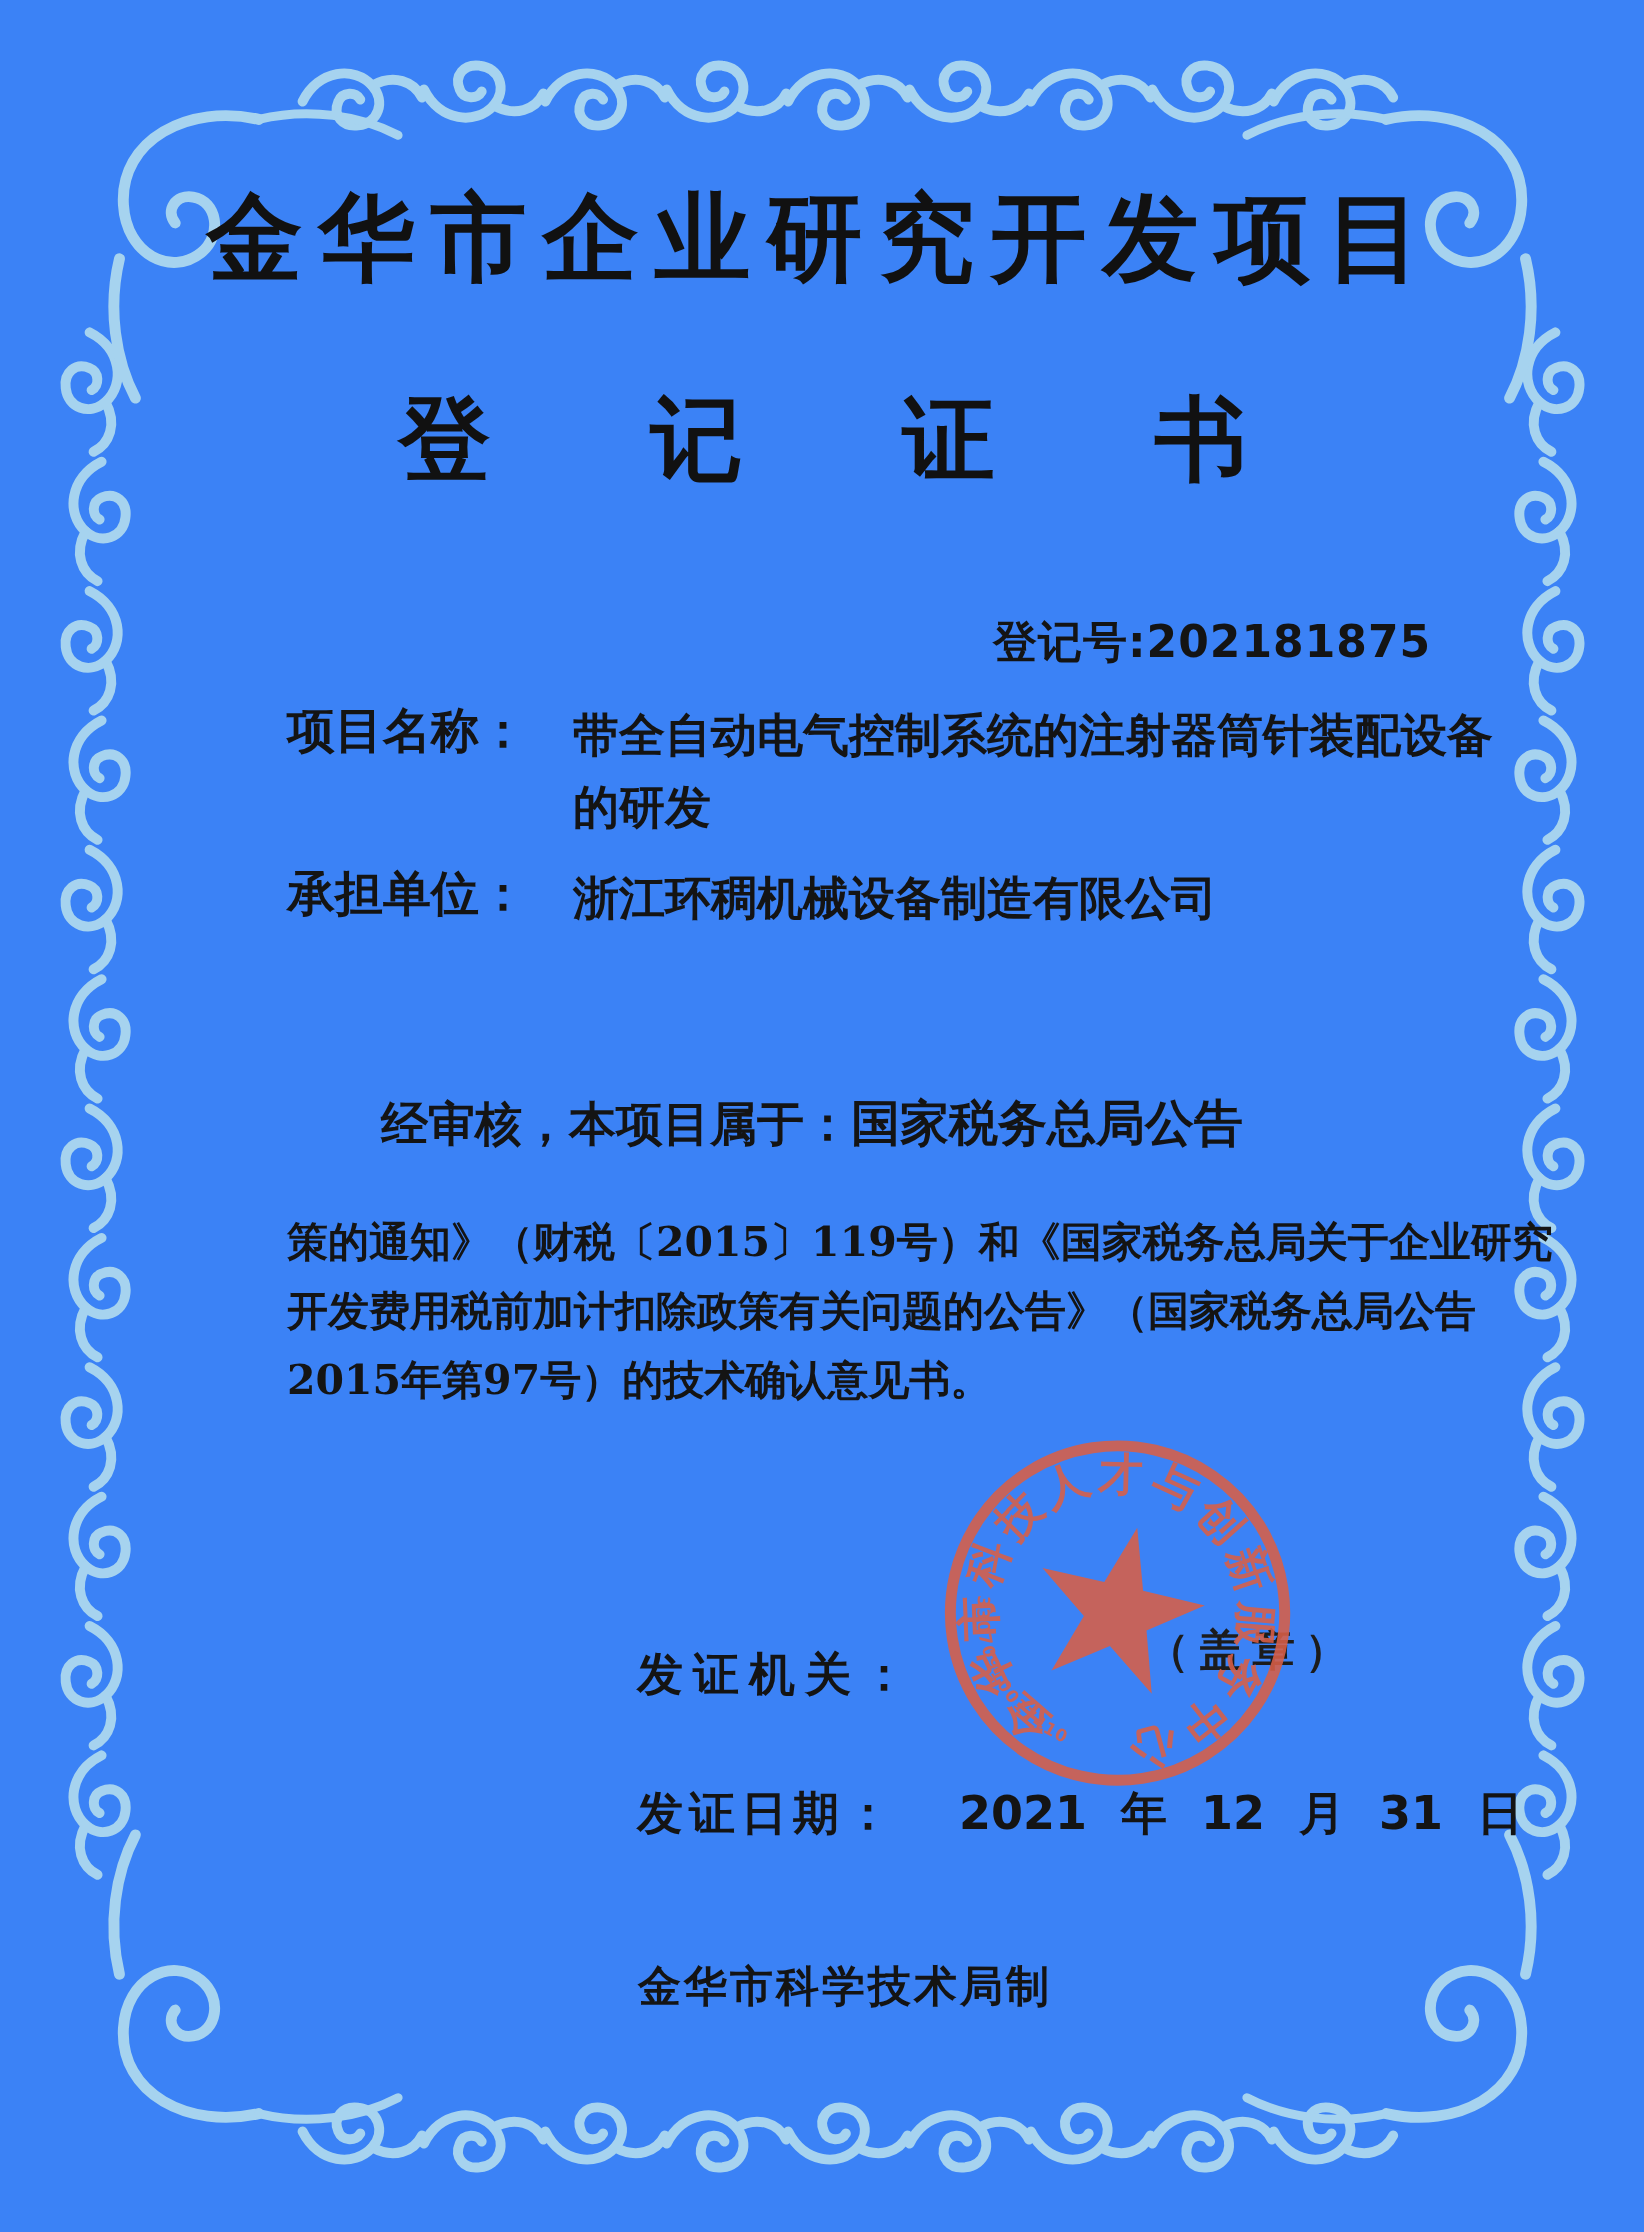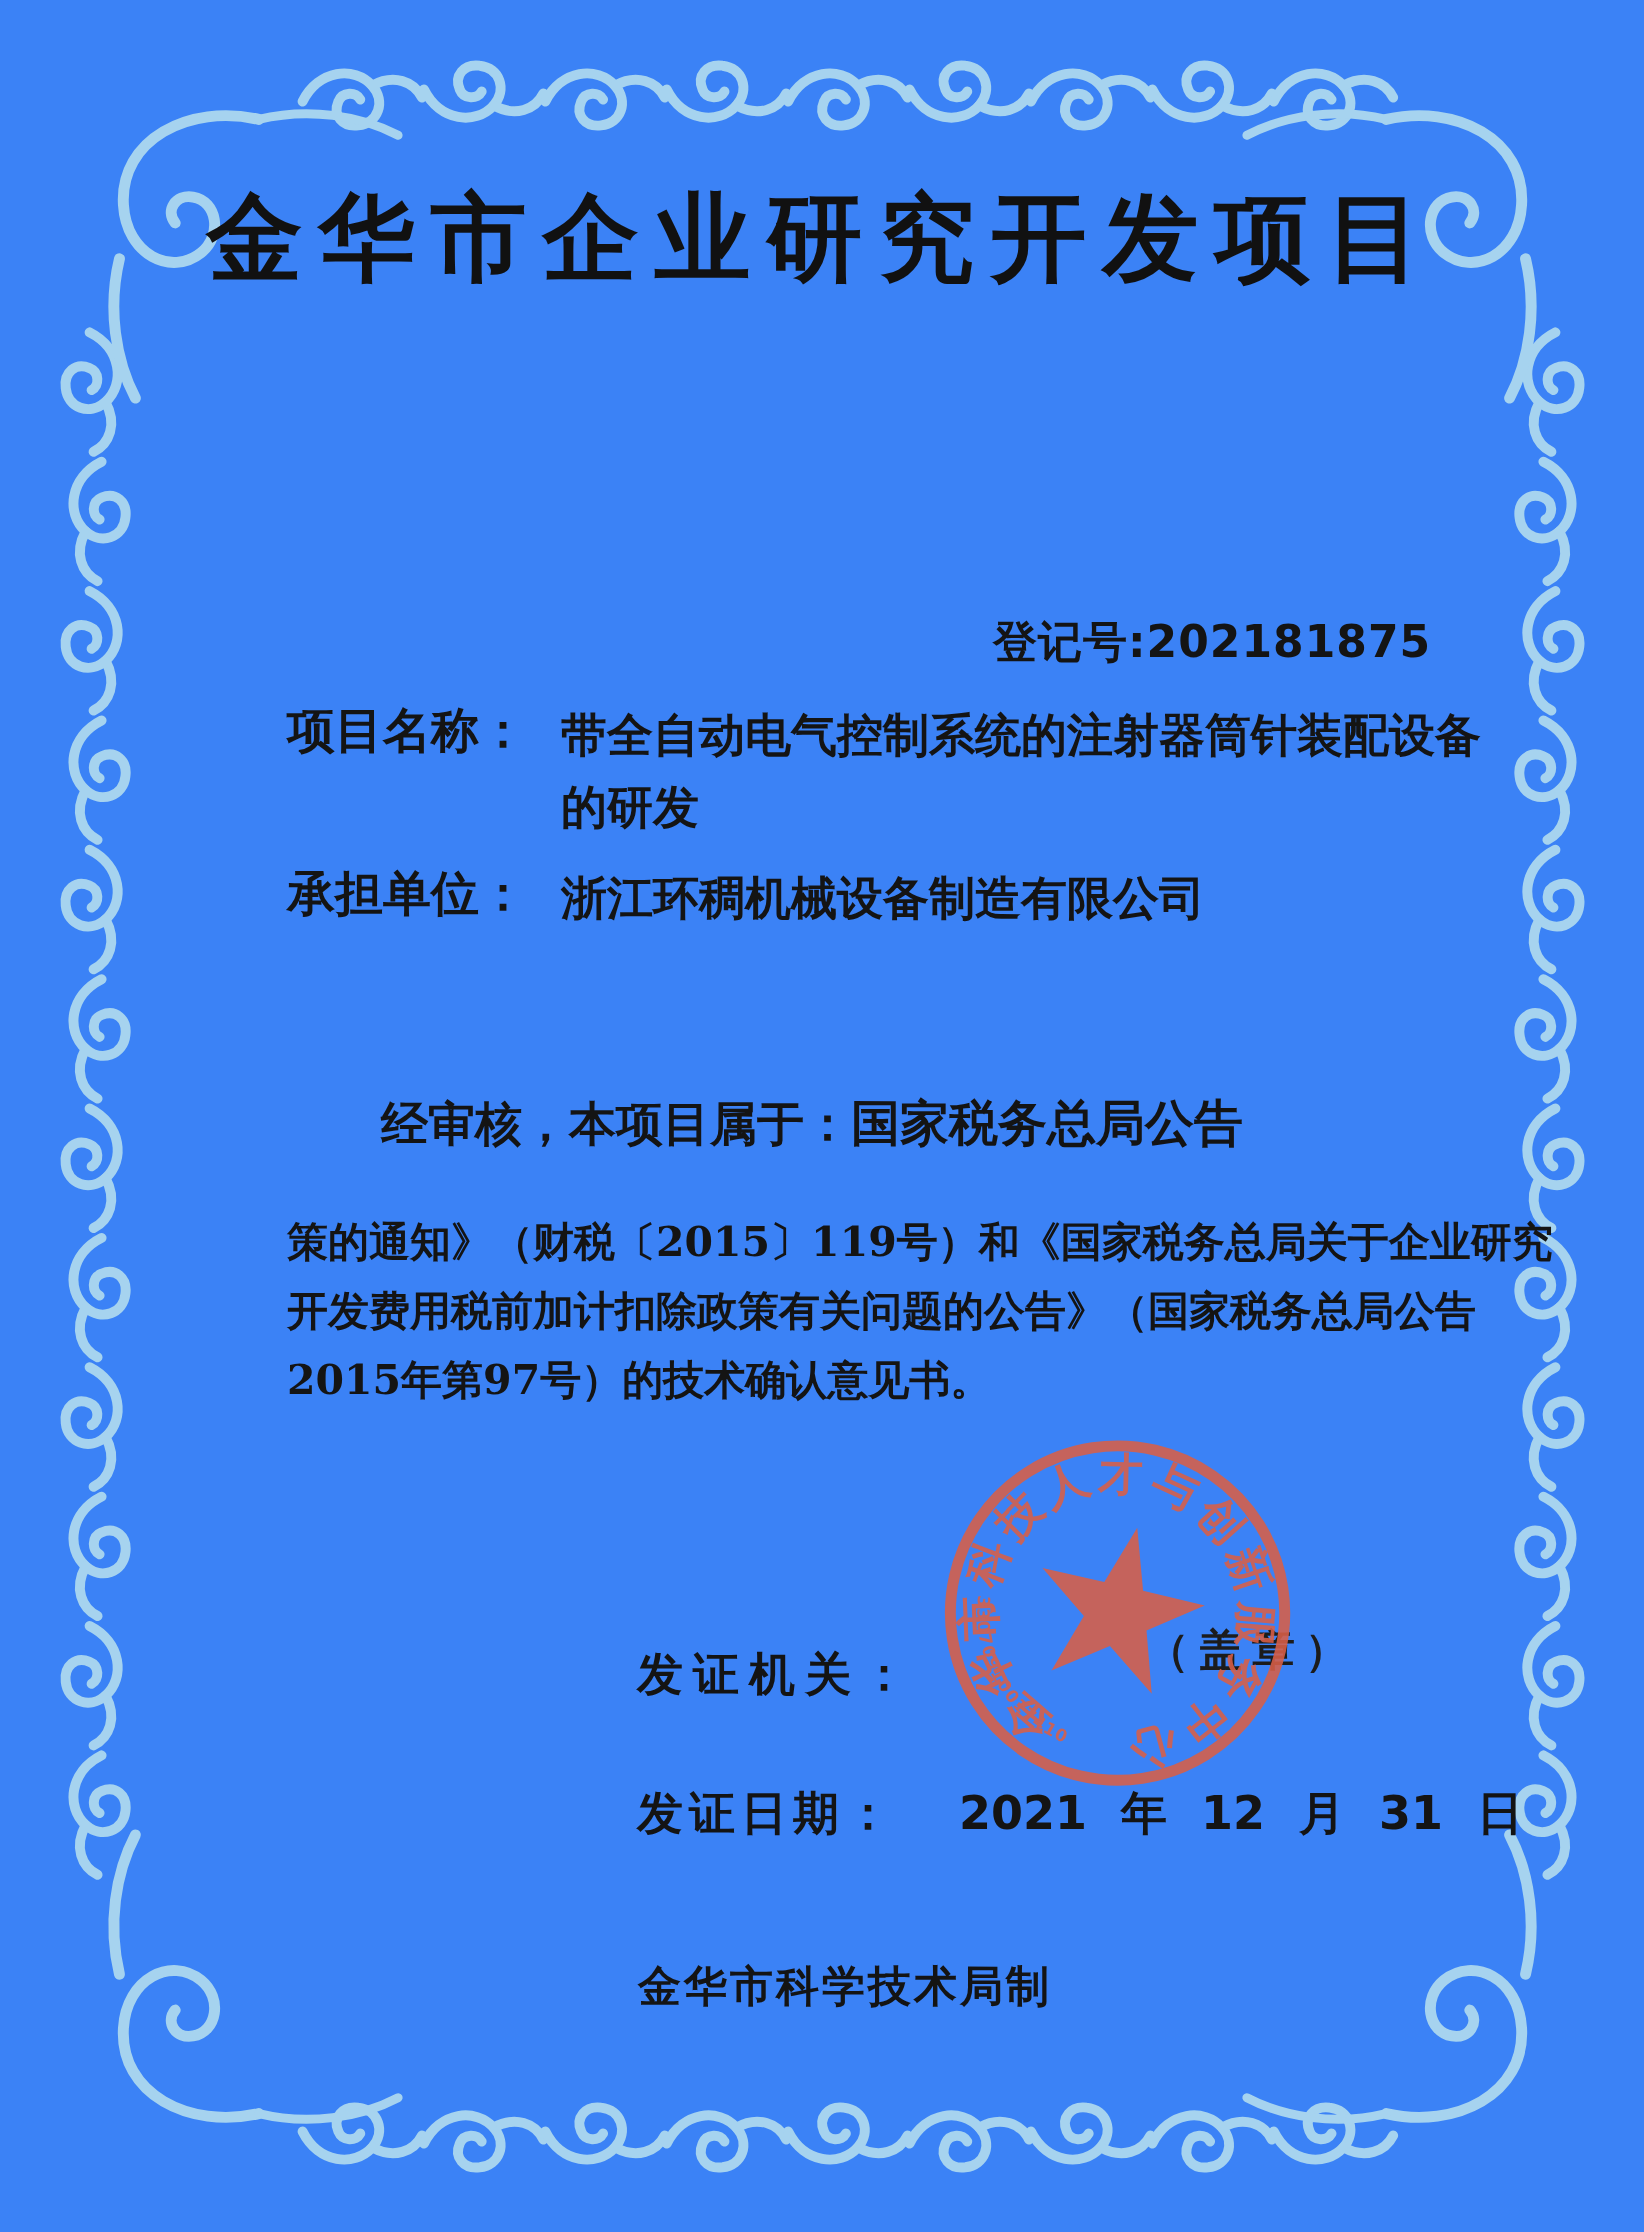--- a/index.html
+++ b/index.html
@@ -35,21 +35,21 @@
   .field-row{left:287px;display:flex;align-items:flex-start;}
   .row-project{top:699px;}
   .row-undertaker{top:862px;}
   .flabel{
     font-family:"DejaVu Serif",serif;
     font-weight:700;font-size:48px;
     width:271px;display:inline-flex;justify-content:space-between;
     white-space:nowrap;
   }
   .fvalue{
-    margin-left:3px;
+    margin-left:15px;
     font-family:"DejaVu Sans",sans-serif;
     font-weight:700;font-size:46px;line-height:72px;
     max-width:1085px;
   }
   .review{left:381px;top:1091px;white-space:nowrap;}
   .review .prefix{
     font-family:"DejaVu Serif",serif;font-weight:700;font-size:47px;
   }
   .review .category{
     font-family:"DejaVu Sans",sans-serif;font-weight:700;font-size:49px;
@@ -144,20 +144,21 @@
         <use href="#swirl" transform="translate(96,1760) rotate(90) scale(1,-1)"></use>
         <use href="#swirl" transform="translate(1557,1760) rotate(90)"></use>
         <use href="#cornerSwirl" transform="translate(110,110)"></use>
         <use href="#cornerSwirl" transform="translate(1543,110) scale(-1,1)"></use>
         <use href="#cornerSwirl" transform="translate(110,2134) scale(1,-1)"></use>
         <use href="#cornerSwirl" transform="translate(1543,2134) scale(-1,-1)"></use>
       </g>
   </svg>
 
   <div class="abs title1">金华市企业研究开发项目</div>
+  <div class="abs title2">登 记 证 书</div>
 
   <div class="abs regno"><span>登记号:</span><span>202181875</span></div>
 
   <div class="abs field-row row-project">
     <span class="flabel">项目名称：</span>
     <div class="fvalue">
       <div>带全自动电气控制系统的注射器筒针装配设备</div>
       <div>的研发</div>
     </div>
   </div>

